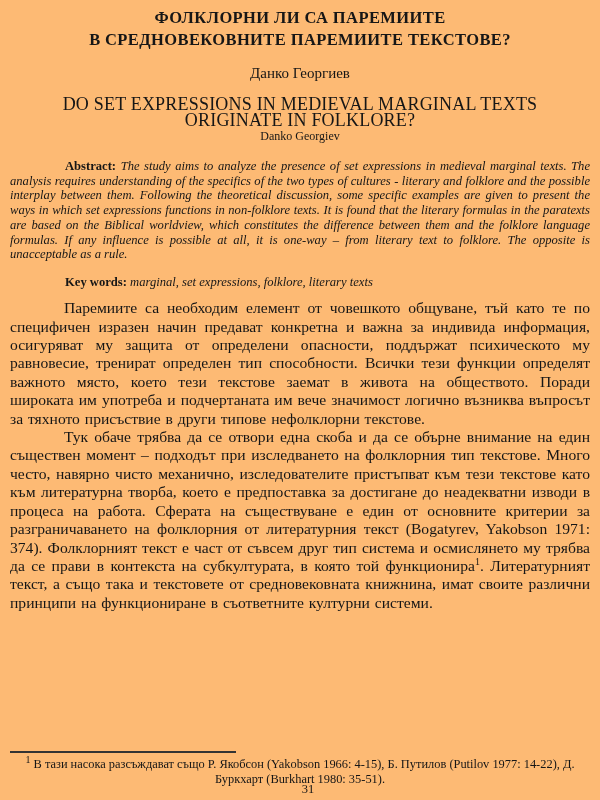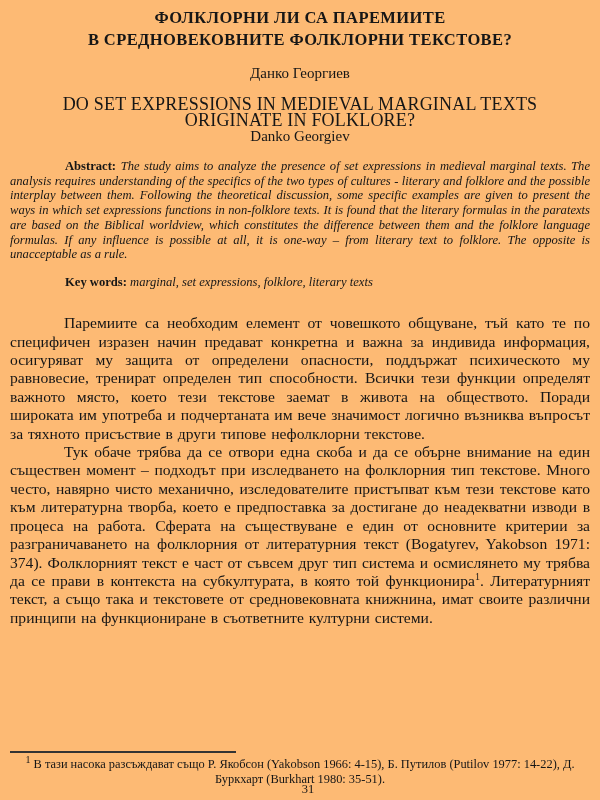--- a/index.html
+++ b/index.html
@@ -33,42 +33,42 @@
   .title-en {
     margin: 13px auto 0 auto;
     max-width: 505px;
     text-align: center;
     font-size: 18px;
     line-height: 16px;
     letter-spacing: 0.2px;
   }
   .author-en {
     text-align: center;
-    font-size: 15px;
+    font-size: 12px;
     line-height: 16px;
   }
 
   .abstract {
     margin-top: 15px;
     font-size: 12.6px;
     line-height: 14.7px;
     text-align: justify;
     text-indent: 55px;
   }
   .abstract-label { font-weight: bold; font-style: normal; }
   .abstract-body { font-style: italic; }
   .keywords {
     margin-left: 55px;
     font-size: 12.6px;
     line-height: 14.7px;
   }
   .keywords-label { font-weight: bold; }
   .keywords-body { font-style: italic; }
 
-  .body-text { margin-top: 25px; }
+  .body-text { margin-top: 10px; }
   .body-text p {
     margin: 0;
     font-size: 15.6px;
     line-height: 18.4px;
     text-align: justify;
     text-indent: 54px;
     word-spacing: 1px;
   }
   sup.fn-ref {
     font-size: 10px;
@@ -103,21 +103,21 @@
   }
 </style>
 </head>
 <body>
 
 <div class="page">
   <div class="content">
 
     <h1 class="title-bg">
       <span>ФОЛКЛОРНИ ЛИ СА ПАРЕМИИТЕ</span><br>
-      <span>В СРЕДНОВЕКОВНИТЕ ФОЛКЛОРНИ ТЕКСТОВЕ?</span>
+      <span>В СРЕДНОВЕКОВНИТЕ ПАРЕМИИТЕ ТЕКСТОВЕ?</span>
     </h1>
 
     <div class="author-bg">Данко Георгиев</div>
 
     <div class="title-en">DO SET EXPRESSIONS IN MEDIEVAL MARGINAL TEXTS ORIGINATE IN FOLKLORE?</div>
     <div class="author-en">Danko Georgiev</div>
 
     <p class="abstract"><span class="abstract-label">Abstract:</span>
       <span class="abstract-body">The study aims to analyze the presence of set expressions in medieval marginal texts. The analysis requires understanding of the specifics of the two types of cultures - literary and folklore and the possible interplay between them. Following the theoretical discussion, some specific examples are given to present the ways in which set expressions functions in non-folklore texts. It is found that the literary formulas in the paratexts are based on the Biblical worldview, which constitutes the difference between them and the folklore language formulas. If any influence is possible at all, it is one-way – from literary text to folklore. The opposite is unacceptable as a rule.</span></p>
 

